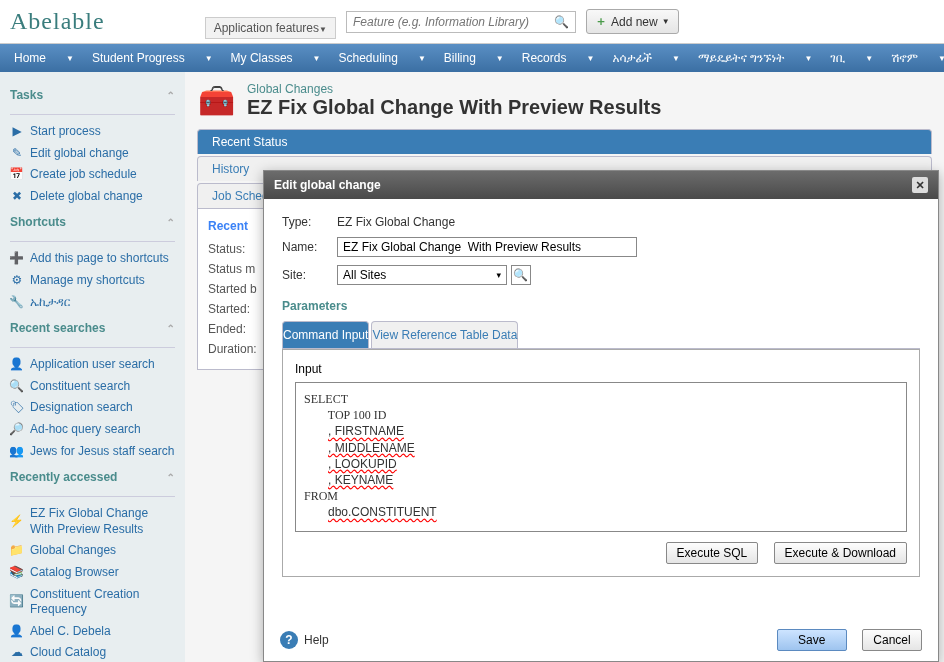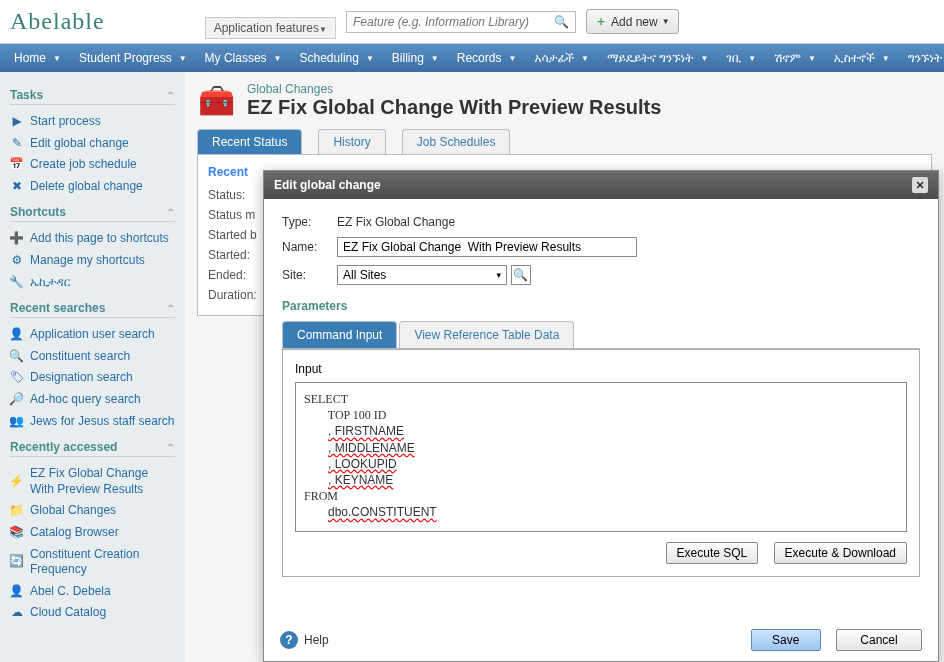--- a/index.html
+++ b/index.html
@@ -6,53 +6,53 @@
 body { background: #f5f5f5; width: 944px; height: 662px; overflow: hidden; position: relative; }
 .topbar { height: 44px; background: #fff; border-bottom: 1px solid #ccc; display: flex; align-items: center; padding: 0 10px; gap: 10px; }
 .logo { font-family: serif; font-size: 24px; color: #3a7d7d; font-weight: normal; letter-spacing: 1px; }
 .feature-btn { background: #f2f2f2; border: 1px solid #ccc; padding: 3px 8px; color: #555; cursor: pointer; margin-top: 12px; }
 .feature-search { flex: 0 0 230px; display: flex; align-items: center; border: 1px solid #bbb; background: #fff; }
 .feature-search input { border: none; flex: 1; padding: 3px 6px; font-style: italic; color: #888; outline: none; }
 .feature-search .sicon { padding: 0 6px; color: #888; }
 .add-new { background: linear-gradient(#f8f8f8,#e5e5e5); border: 1px solid #aaa; padding: 3px 8px; border-radius: 3px; color: #333; cursor: pointer; display: flex; align-items: center; gap: 4px; }
 .add-new .plus { color: #4a9a4a; font-weight: bold; }
 .menubar { background: linear-gradient(#5a8fc4,#3b6fa3); height: 28px; display: flex; align-items: stretch; padding: 0 5px; }
-.menubar .mitem { color: #fff; padding: 0 9px; display: flex; align-items: center; cursor: pointer; gap: 7px; white-space: nowrap; font-size: 12px; }
+.menubar .mitem { color: #fff; padding: 0 9px; display: flex; align-items: center; cursor: pointer; gap: 20px; white-space: nowrap; font-size: 12px; }
 .menubar .dd { font-size: 8px; }
 .layout { display: flex; height: calc(100% - 68px); }
 .sidebar { width: 185px; background: #e8eef0; padding: 8px 10px; overflow: hidden; }
-.sidebar h3 { color: #4a8c8c; font-weight: bold; font-size: 12px; margin: 8px 0 6px 0; display: flex; justify-content: space-between; align-items: center; border-bottom: 1px solid #ccd; padding-bottom: 2px; }
+.sidebar h3 { color: #4a8c8c; font-weight: bold; font-size: 12px; margin: 8px 0 6px 0; display: flex; justify-content: space-between; align-items: center; border-bottom: 1px solid #ccd; padding-bottom: 12px; }
 .sidebar h3 .chev { color: #aaa; font-size: 10px; }
 .sidebar .item { display: flex; align-items: center; gap: 6px; padding: 3px 0; color: #2a6da6; cursor: pointer; line-height: 1.3; }
 .sidebar .item .ico { width: 14px; height: 14px; display: inline-flex; align-items: center; justify-content: center; }
 .main { flex: 1; padding: 10px 12px; position: relative; }
 .page-hdr { display: flex; align-items: center; gap: 10px; }
 .toolbox-ico { width: 40px; height: 36px; display: flex; align-items: center; justify-content: center; font-size: 30px; }
 .page-hdr .titles .sub { color: #4a8c8c; font-size: 12px; }
 .page-hdr .titles h1 { color: #333; font-size: 20px; font-weight: bold; }
-.tabs { margin-top: 10px; border-bottom: 1px solid #bbc; display: flex; gap: 16px; }
+.tabs { margin-top: 10px; border-bottom: 1px solid #bbc; display: flex; gap: 2px; flex-direction: column; }
 .tabs .tab { padding: 5px 14px; color: #3a7db5; background: #f0f0f0; border: 1px solid #bbc; border-bottom: none; cursor: pointer; border-radius: 4px 4px 0 0; }
 .tabs .tab.active { background: #3a7db5; color: #fff; }
 .panel { border: 1px solid #bbc; border-top: none; padding: 10px; background: #fff; }
 .panel h4 { color: #3b82f6; font-weight: bold; margin-bottom: 6px; }
 .status-row { padding: 3px 0; color: #555; }
 .status-row .k { display: inline-block; width: 100px; }
 .modal-overlay { position: absolute; top: 170px; left: 263px; right: 5px; bottom: 0; background: #fff; border: 1px solid #888; box-shadow: 0 3px 12px rgba(0,0,0,0.3); z-index: 100; display: flex; flex-direction: column; }
 .modal-title { background: linear-gradient(#6c6c6c,#4a4a4a); color: #fff; padding: 6px 10px; font-weight: bold; display: flex; justify-content: space-between; align-items: center; }
 .modal-title .close { background: #ddd; color: #333; width: 16px; height: 16px; border-radius: 2px; display: flex; align-items: center; justify-content: center; cursor: pointer; font-size: 11px; }
 .modal-body { flex: 1; padding: 16px 18px; overflow: auto; }
 .form-row { display: flex; align-items: center; margin-bottom: 8px; }
 .form-row .lbl { width: 55px; color: #333; }
 .form-row .val { color: #333; }
 .form-row input[type=text] { border: 1px solid #888; padding: 2px 5px; width: 300px; }
 .site-select { border: 1px solid #888; padding: 2px 5px; width: 170px; display: inline-flex; justify-content: space-between; align-items: center; }
 .site-srch { border: 1px solid #888; width: 20px; height: 20px; margin-left: 4px; display: inline-flex; align-items: center; justify-content: center; cursor: pointer; }
 .params { color: #4a8c8c; font-weight: bold; margin: 14px 0 8px 0; }
 .inner-tabs { display: flex; border-bottom: 1px solid #bbc; gap: 2px; }
-.inner-tabs .itab { padding: 6px 14px; color: #3a7db5; background: #f0f0f0; border: 1px solid #bbc; border-bottom: none; cursor: pointer; border-radius: 4px 4px 0 0; }
+.inner-tabs .itab { padding: 6px 0; color: #3a7db5; background: #f0f0f0; border: 1px solid #bbc; border-bottom: none; cursor: pointer; border-radius: 4px 4px 0 0; }
 .inner-tabs .itab.active { background: #3a7db5; color: #fff; }
 .input-panel { border: 1px solid #aaa; padding: 12px; margin-top: 0; }
 .input-label { margin-bottom: 6px; }
 .sql-box { border: 1px solid #888; padding: 8px; min-height: 150px; font-family: Tahoma; white-space: pre; color: #333; line-height: 1.35; }
 .sql-box .err { text-decoration: underline wavy red; text-decoration-skip-ink: none; }
 .btn-row { text-align: right; margin-top: 10px; }
 .btn { background: linear-gradient(#fdfdfd,#e5e5e5); border: 1px solid #888; padding: 3px 10px; cursor: pointer; margin-left: 12px; border-radius: 2px; }
 .modal-foot { padding: 10px 16px; display: flex; justify-content: space-between; align-items: center; }
 .help { display: flex; align-items: center; gap: 6px; color: #333; cursor: pointer; }
 .help .q { width: 18px; height: 18px; border-radius: 50%; background: #3a7db5; color: #fff; display: flex; align-items: center; justify-content: center; font-weight: bold; }
@@ -300,16 +300,16 @@
       </div>
     </div>
   </div>
   <div class="modal-foot">
     <div class="help">
         <span class="q">?</span>
         <span>Help</span>
       </div>
     <div>
       <button class="btn primary" style="width:70px">Save</button>
-      <button class="btn" style="width:86px">Cancel</button>
+      <button class="btn" style="width:60px">Cancel</button>
     </div>
   </div>
 </div>
 
 </body></html>

